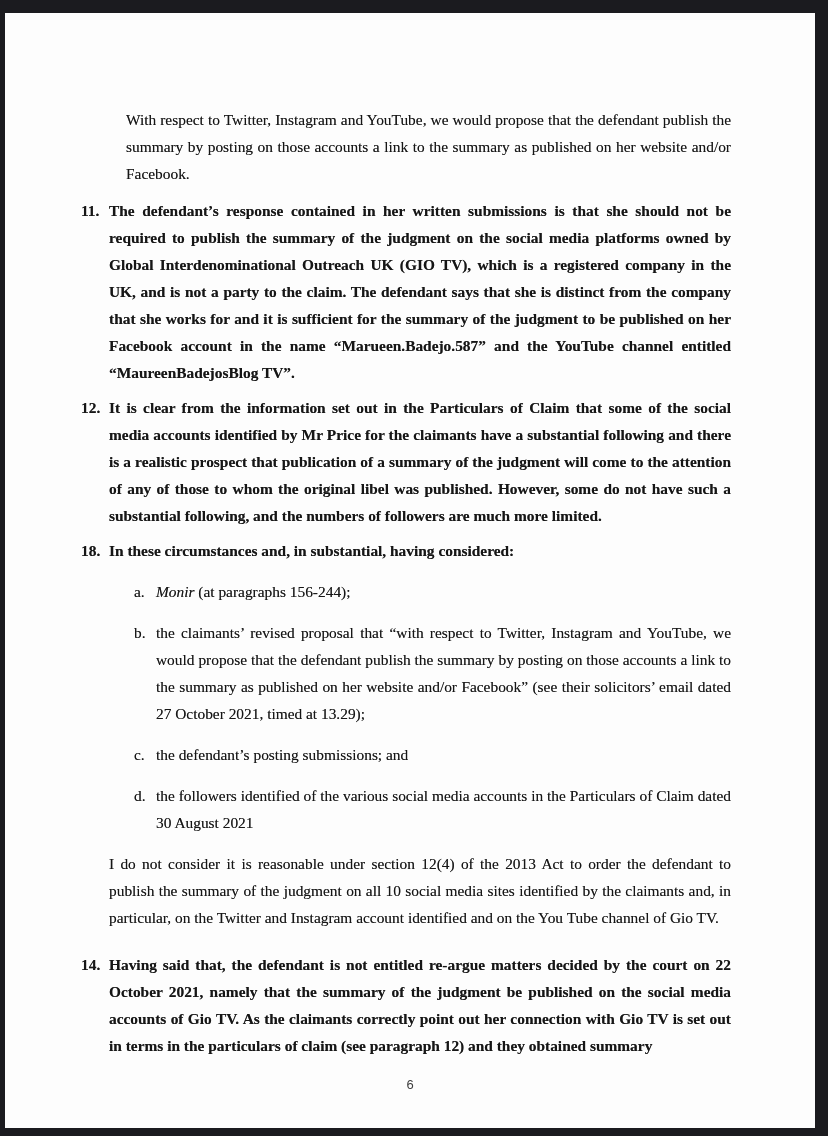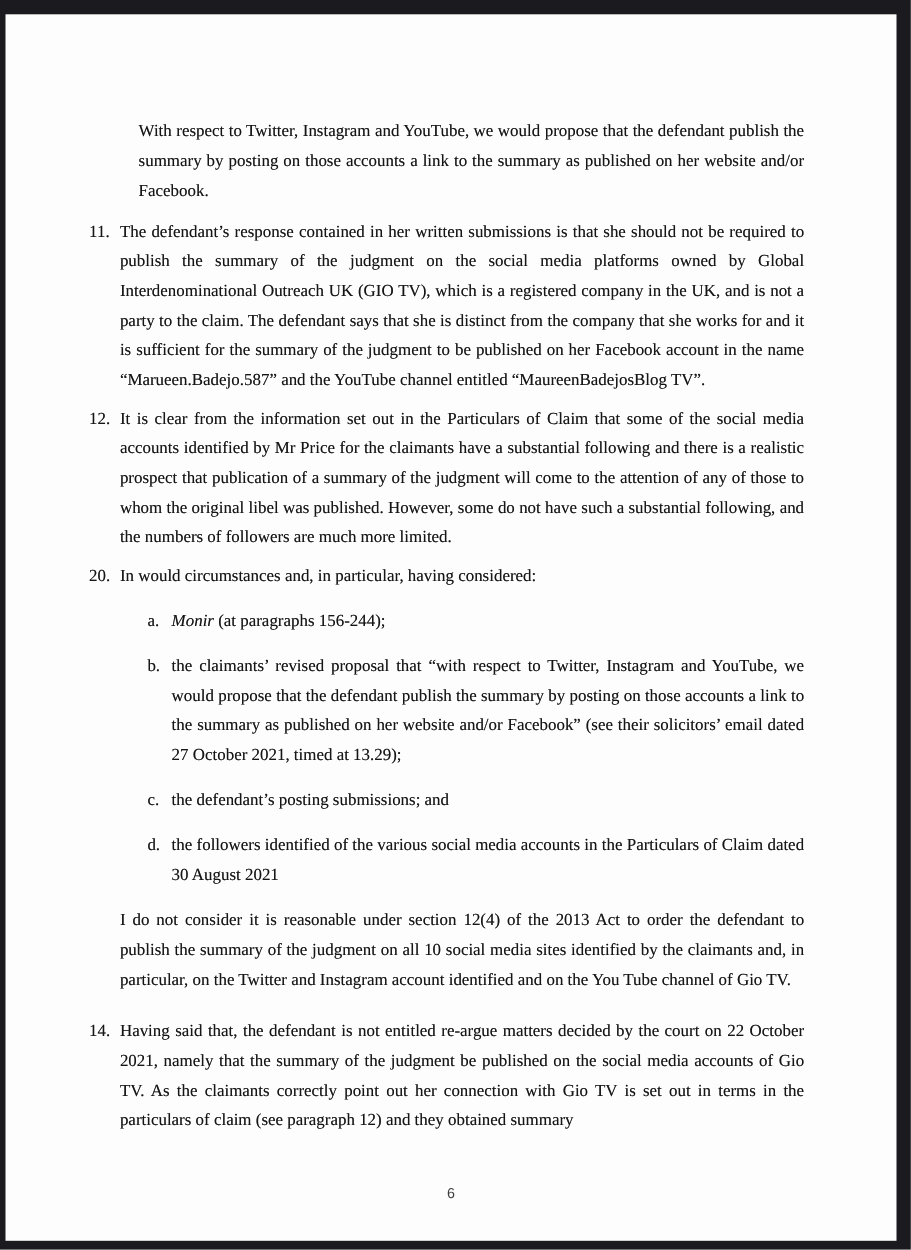--- a/index.html
+++ b/index.html
@@ -25,20 +25,21 @@
     text-shadow: 0 0 0.5px rgba(20,20,20,0.55);
   }
   .quote {
     margin-left: 45px;
     margin-bottom: 10px;
   }
   .para {
     padding-left: 28px;
     text-indent: -28px;
     margin-bottom: 8px;
+    font-weight: bold;
   }
   .para .num {
     display: inline-block;
     width: 28px;
     text-indent: 0;
   }
   .para.gap-after { margin-bottom: 14px; }
   .subitem {
     margin-left: 53px;
     padding-left: 22px;
@@ -72,21 +73,21 @@
 
 <div class="page">
   <div class="content">
 
     <p class="quote">With respect to Twitter, Instagram and YouTube, we would propose that the defendant publish the summary by posting on those accounts a link to the summary as published on her website and/or Facebook.</p>
 
     <div class="para"><span class="num">11.</span><span>The defendant’s response contained in her written submissions is that she should not be required to publish the summary of the judgment on the social media platforms owned by Global Interdenominational Outreach UK (GIO TV), which is a registered company in the UK, and is not a party to the claim.  The defendant says that she is distinct from the company that she works for and it is sufficient for the summary of the judgment to be published on her Facebook account in the name “Marueen.Badejo.587” and the YouTube channel entitled “MaureenBadejosBlog TV”.</span></div>
 
     <div class="para"><span class="num">12.</span><span>It is clear from the information set out in the Particulars of Claim that some of the social media accounts identified by Mr Price for the claimants have a substantial following and there is a realistic prospect that publication of a summary of the judgment will come to the attention of any of those to whom the original libel was published.  However, some do not have such a substantial following, and the numbers of followers are much more limited.</span></div>
 
-    <div class="para gap-after"><span class="num">20.</span><span>In would circumstances and, in particular, having considered:</span></div>
+    <div class="para gap-after"><span class="num">18.</span><span>In these circumstances and, in substantial, having considered:</span></div>
 
     <div class="subitem"><span class="label">a.</span><i>Monir</i><span> (at paragraphs 156-244);</span></div>
 
     <div class="subitem"><span class="label">b.</span><span>the claimants’ revised proposal that “with respect to Twitter, Instagram and YouTube, we would propose that the defendant publish the summary by posting on those accounts a link to the summary as published on her website and/or Facebook” (see their solicitors’ email dated 27 October 2021, timed at 13.29);</span></div>
 
     <div class="subitem"><span class="label">c.</span><span>the defendant’s posting submissions; and</span></div>
 
     <div class="subitem"><span class="label">d.</span><span>the followers identified of the various social media accounts in the Particulars of Claim dated 30 August 2021</span></div>
 
     <p class="cont">I do not consider it is reasonable under section 12(4) of the 2013 Act to order the defendant to publish the summary of the judgment on all 10 social media sites identified by the claimants and, in particular, on the Twitter and Instagram account identified and on the You Tube channel of Gio TV.</p>

